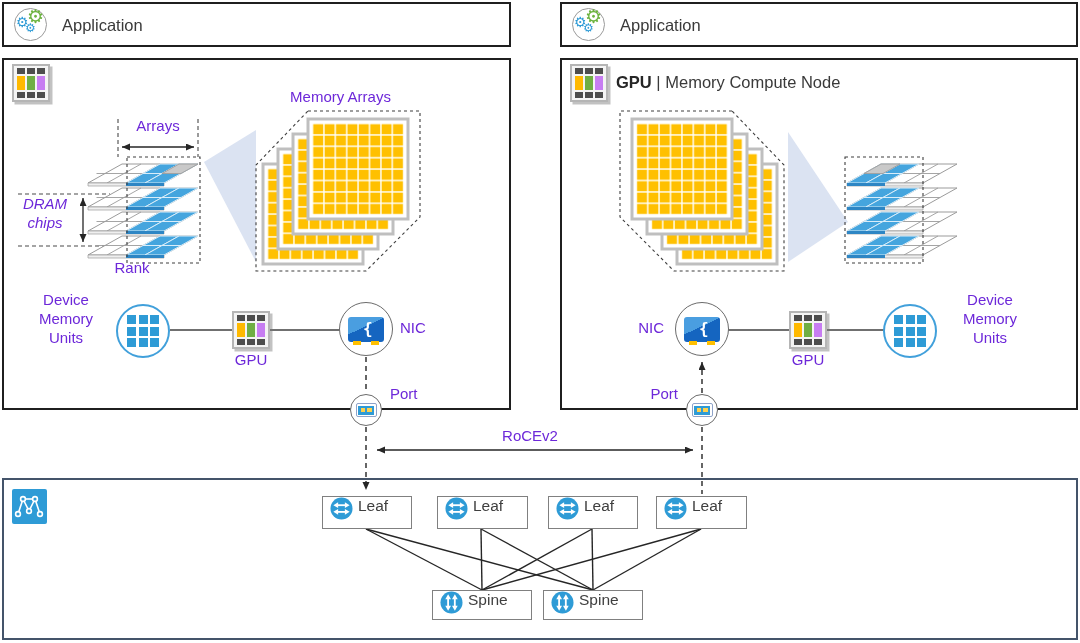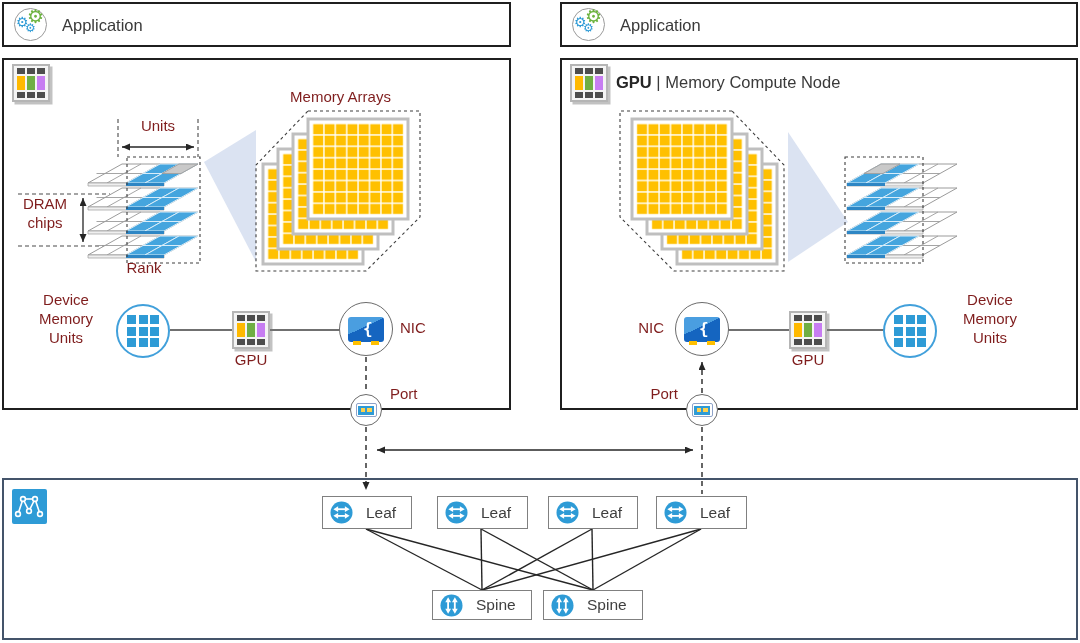--- a/index.html
+++ b/index.html
@@ -7,21 +7,21 @@
   body { font-family: "Liberation Sans", sans-serif; }
   #stage { position:relative; width:1080px; height:643px; background:#fff; overflow:hidden; }
   .abs { position:absolute; }
   .z2 { z-index:2; } .z3 { z-index:3; } .z4 { z-index:4; } .z6 { z-index:6; }
 
   
   .frame { position:absolute; background:#fff; border:2.2px solid #1f1f1f; }
   .fabric-frame { position:absolute; background:#fff; border:2.5px solid #44546A; }
 
   
-  .lbl { position:absolute; color:#7f1d1d; font-size:15px; line-height:1.25; text-align:center; z-index:6; }
+  .lbl { position:absolute; color:#6d28d9; font-size:15px; line-height:1.25; text-align:center; z-index:6; }
   .title { position:absolute; color:#3a3a3a; font-size:16.5px; line-height:24px; z-index:6; white-space:nowrap; }
   .t-bold { font-weight:bold; color:#262626; }
   .left-al { text-align:left; } .right-al { text-align:right; }
   .copyright { position:absolute; color:#7f7f7f; font-size:12px; text-align:right; z-index:6; }
 
   
   .circle { position:absolute; background:#fff; border-radius:50%; z-index:6; display:flex; align-items:center; justify-content:center; }
   .mem-circle { width:54px; height:54px; border:2.5px solid #41A0DB; }
   .nic-circle { width:54px; height:54px; border:1.6px solid #6b6b6b; }
   .port-circle { width:32px; height:32px; border:1.6px solid #6b6b6b; }
@@ -50,21 +50,21 @@
   .f1 { left:5px; } .f2 { right:5px; }
 
   
   .port-inner { width:21px; height:14px; border:1.5px solid #8FA3C8; background:#fff; border-radius:2px;
                 display:flex; align-items:center; justify-content:center; }
   .port-blue { width:16px; height:9px; background:#2E9BD6; display:flex; gap:2px; align-items:center; justify-content:center; }
   .port-blue span { width:4.5px; height:4.5px; background:#FFD24D; }
 
   
   .switch-box { position:absolute; background:#fff; border:1.5px solid #808080; z-index:6;
-                display:flex; align-items:center; padding-left:7px; gap:13px; }
+                display:flex; align-items:flex-start; padding-left:7px; gap:5px; }
   .switch-box .sw-label { color:#3f3f3f; font-size:15.5px; }
   .dashln { stroke:#4a4a4a; stroke-width:1.1; stroke-dasharray:4 3; fill:none; }
   .layer-face { fill:#ffffff; stroke:#9b9b9b; stroke-width:1; }
   .layer-line { stroke:#9b9b9b; stroke-width:0.9; }
   .layer-front { fill:#efefef; stroke:#9b9b9b; stroke-width:0.7; }
   .chip { fill:#45A5DE; stroke:#d9edf9; stroke-width:1; }
   .chip-f { fill:#2E86C4; }
   .gray-cell { fill:#c9c9c9; stroke:#9b9b9b; stroke-width:0.9; }
   .sel-rect { fill:none; stroke:#3f3f3f; stroke-width:1.1; stroke-dasharray:3 3; }
   .conn { stroke:#404040; stroke-width:1.6; fill:none; }
@@ -120,23 +120,23 @@
       <span class="gc"></span>
     <span class="gc-y"></span>
       <span class="gc-g"></span>
       <span class="gc-p"></span>
     <span class="gc"></span>
       <span class="gc"></span>
       <span class="gc"></span>
   </div>
   <div class="title" style="left:616px;top:70px;"><span class="t-bold">GPU</span> <span>| Memory Compute Node</span></div>
 
-  <div class="lbl" style="left:116px;top:117px;width:84px;">Units</div>
-  <div class="lbl" style="left:8px;top:195px;width:74px;">DRAM chips</div>
-  <div class="lbl" style="left:108px;top:259px;width:72px;">Rank</div>
+  <div class="lbl" style="left:116px;top:117px;width:84px;">Arrays</div>
+  <div class="lbl" style="left:8px;top:195px;width:74px;font-style:italic;">DRAM chips</div>
+  <div class="lbl" style="left:96px;top:259px;width:72px;">Rank</div>
 
   <svg class="abs z3" style="left:10px;top:113px;" width="230" height="180" viewBox="0 0 230 180">
     <defs>
       <marker id="mA" markerWidth="9" markerHeight="8" refX="8" refY="3.5" orient="auto-start-reverse" markerUnits="userSpaceOnUse">
         <path d="M0,0 L8,3.5 L0,7 Z" fill="#262626"></path>
       </marker>
     </defs>
 
     <line class="dashln" x1="108" y1="6" x2="108" y2="44"></line>
     <line class="dashln" x1="188" y1="6" x2="188" y2="44"></line>
@@ -373,20 +373,21 @@
   <div class="circle port-circle" style="left:686px;top:394px;">
     <div class="port-inner">
         <div class="port-blue">
           <span></span>
           <span></span>
         </div>
       </div>
   </div>
   <div class="lbl right-al" style="left:626px;top:385px;width:52px;">Port</div>
 
+  <div class="lbl" style="left:455px;top:427px;width:150px;">RoCEv2</div>
 
   <svg class="abs z6" style="left:12px;top:489px;" width="35" height="35" viewBox="0 0 35 35">
     <rect width="35" height="35" rx="2" fill="#2E9BD6"></rect>
     <g stroke="#ffffff" stroke-width="1.6" fill="none">
       <polyline points="6,25 11,10 17,22 23,10 28,25"></polyline>
       <line x1="11" y1="10" x2="23" y2="10"></line>
     </g>
     <g fill="#2E9BD6" stroke="#ffffff" stroke-width="1.6">
       <circle cx="6" cy="25" r="2.4"></circle>
         <circle cx="11" cy="10" r="2.4"></circle>

